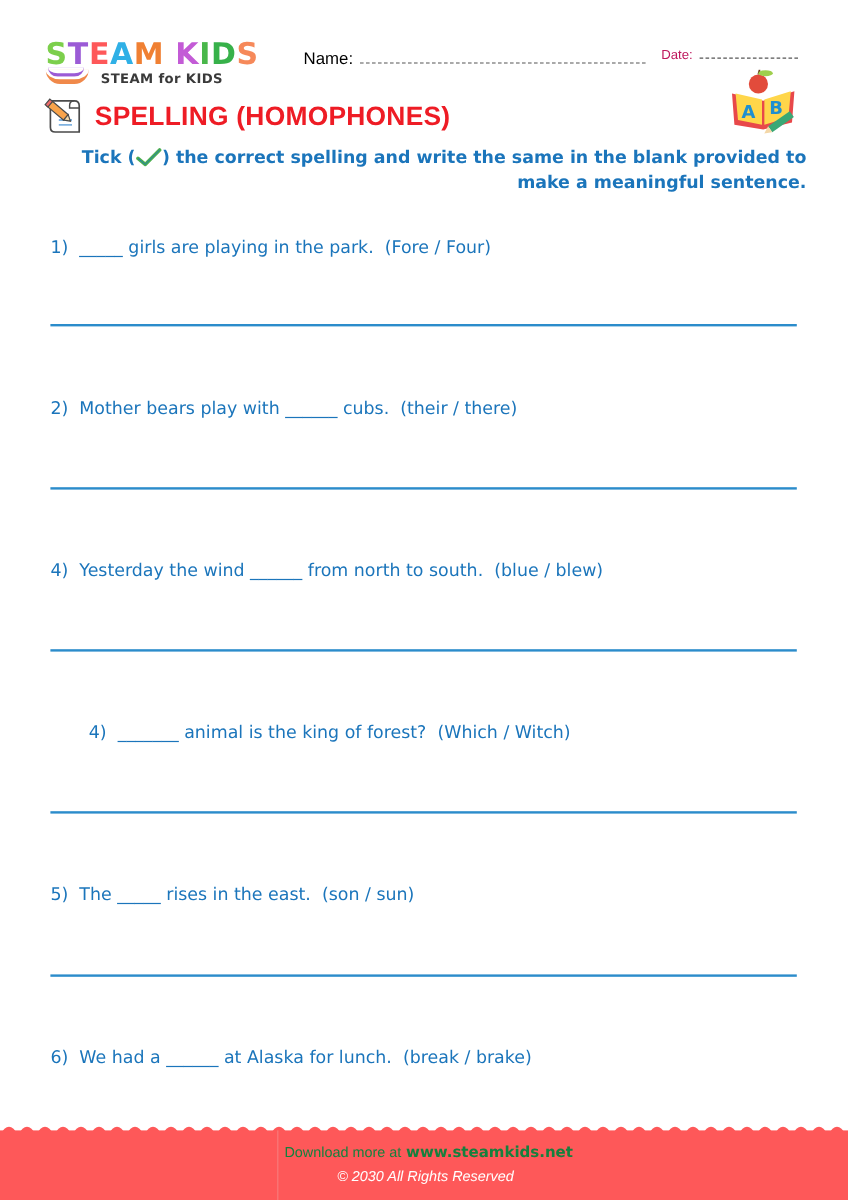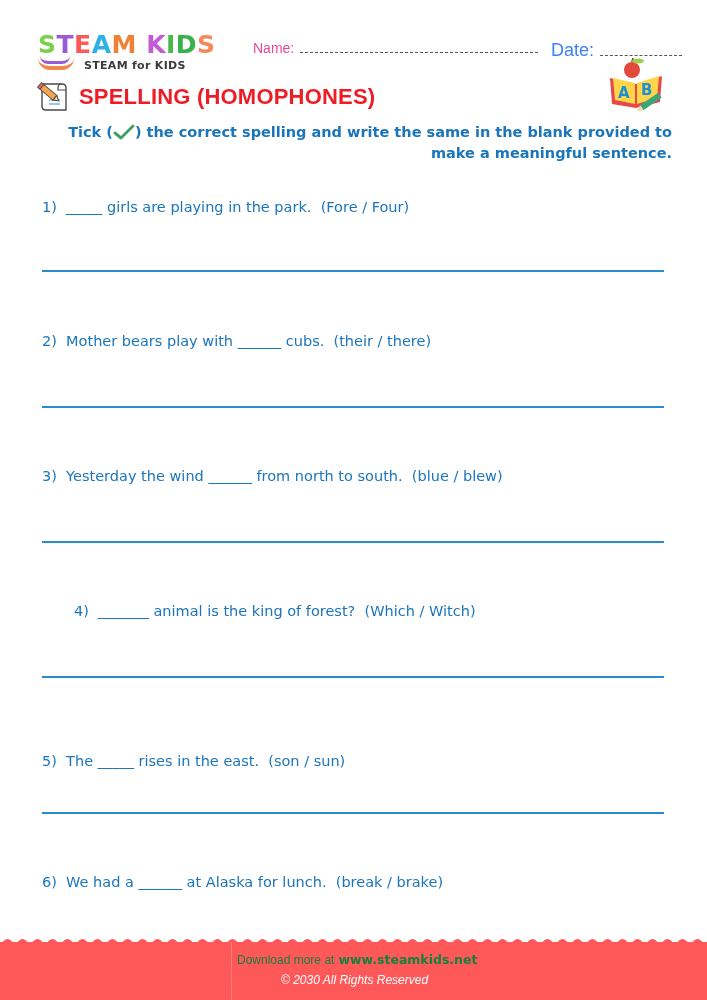--- a/index.html
+++ b/index.html
@@ -6,23 +6,23 @@
   html, body { width: 707px; height: 1000px; background: #ffffff; overflow: hidden; }
   body { position: relative; font-family: "DejaVu Sans", sans-serif; }
 
   .logo { position: absolute; left: 36px; top: 30px; width: 200px; height: 44px; }
   .logo-word { position: absolute; left: 2px; top: 0; font-family: "DejaVu Sans", sans-serif; font-weight: bold; font-size: 25px; letter-spacing: 0.5px; line-height: 30px; }
   .logo-word span { display: inline-block; }
   .logo-smile { position: absolute; left: 2px; top: 28px; width: 36px; height: 12px; border-bottom: 4px solid #f0894a; border-radius: 0 0 30px 30px; }
   .logo-smile2 { position: absolute; left: 4px; top: 26px; width: 30px; height: 8px; border-bottom: 3px solid #9b5bd6; border-radius: 0 0 30px 30px; }
   .logo-tag { position: absolute; left: 48px; top: 29px; font-family: "DejaVu Sans", sans-serif; font-weight: bold; font-size: 11px; color: #3a3a3a; letter-spacing: 0.3px; }
 
-  .name-field { position: absolute; left: 253px; top: 40px; font-family: "Liberation Sans", sans-serif; font-size: 14px; color: #ec4899; display: flex; align-items: baseline; }
+  .name-field { position: absolute; left: 253px; top: 40px; font-family: "Liberation Sans", sans-serif; font-size: 14px; color: #000000; display: flex; align-items: baseline; }
   .dotline { display: inline-block; border-bottom: 1px dashed #555; height: 1px; margin-left: 6px; }
-  .date-field { position: absolute; left: 551px; top: 40px; font-family: "Liberation Sans", sans-serif; font-size: 18px; color: #3b82f6; display: flex; align-items: baseline; }
+  .date-field { position: absolute; left: 551px; top: 40px; font-family: "Liberation Sans", sans-serif; font-size: 11px; color: #be185d; display: flex; align-items: baseline; }
 
   .title-icon { position: absolute; left: 36px; top: 80px; width: 34px; height: 34px; }
   .title { position: absolute; left: 79px; top: 84px; font-family: "Liberation Sans", sans-serif; font-weight: bold; font-size: 22px; color: #ee1c25; letter-spacing: 0.2px; }
 
   .book-icon { position: absolute; left: 606px; top: 58px; width: 60px; height: 54px; }
 
   .instructions { position: absolute; left: 42px; top: 122px; width: 630px; font-family: "DejaVu Sans", sans-serif; font-weight: bold; font-size: 14.5px; line-height: 21px; color: #1b75bb; text-align: right; }
   .tick-icon { display: inline-block; width: 22px; height: 16px; vertical-align: -3px; }
 
   .question { position: absolute; left: 42px; font-family: "DejaVu Sans", sans-serif; font-size: 14.5px; color: #1b75bb; white-space: pre; }
@@ -88,27 +88,27 @@
       <path d="M2 9 L8 14 L20 2" fill="none" stroke="#1b75bb" stroke-width="0.8"></path>
     </svg><span>) the correct spelling and write the same in the blank provided to make a meaningful sentence.</span>
 </div>
 
 <div class="question" style="top:199px;">1)  _____ girls are playing in the park.  (Fore / Four)</div>
 <div class="answer-line" style="top:270px;"></div>
 
 <div class="question" style="top:333px;">2)  Mother bears play with ______ cubs.  (their / there)</div>
 <div class="answer-line" style="top:406px;"></div>
 
-<div class="question" style="top:468px;">3)  Yesterday the wind ______ from north to south.  (blue / blew)</div>
+<div class="question" style="top:468px;">4)  Yesterday the wind ______ from north to south.  (blue / blew)</div>
 <div class="answer-line" style="top:541px;"></div>
 
 <div class="question" style="top:603px;margin-left:32px;">4)  _______ animal is the king of forest?  (Which / Witch)</div>
 <div class="answer-line" style="top:676px;"></div>
 
-<div class="question" style="top:738px;margin-top:15px;">5)  The _____ rises in the east.  (son / sun)</div>
+<div class="question" style="top:738px;">5)  The _____ rises in the east.  (son / sun)</div>
 <div class="answer-line" style="top:812px;"></div>
 
 <div class="question" style="top:874px;">6)  We had a ______ at Alaska for lunch.  (break / brake)</div>
 
 <svg class="scallops" viewBox="0 0 707 10" preserveAspectRatio="none" id="scallops">
     <path d="M0 10 L0 10 Q7.5 -4 15 10 L15 10 Q22.5 -4 30 10 L30 10 Q37.5 -4 45 10 L45 10 Q52.5 -4 60 10 L60 10 Q67.5 -4 75 10 L75 10 Q82.5 -4 90 10 L90 10 Q97.5 -4 105 10 L105 10 Q112.5 -4 120 10 L120 10 Q127.5 -4 135 10 L135 10 Q142.5 -4 150 10 L150 10 Q157.5 -4 165 10 L165 10 Q172.5 -4 180 10 L180 10 Q187.5 -4 195 10 L195 10 Q202.5 -4 210 10 L210 10 Q217.5 -4 225 10 L225 10 Q232.5 -4 240 10 L240 10 Q247.5 -4 255 10 L255 10 Q262.5 -4 270 10 L270 10 Q277.5 -4 285 10 L285 10 Q292.5 -4 300 10 L300 10 Q307.5 -4 315 10 L315 10 Q322.5 -4 330 10 L330 10 Q337.5 -4 345 10 L345 10 Q352.5 -4 360 10 L360 10 Q367.5 -4 375 10 L375 10 Q382.5 -4 390 10 L390 10 Q397.5 -4 405 10 L405 10 Q412.5 -4 420 10 L420 10 Q427.5 -4 435 10 L435 10 Q442.5 -4 450 10 L450 10 Q457.5 -4 465 10 L465 10 Q472.5 -4 480 10 L480 10 Q487.5 -4 495 10 L495 10 Q502.5 -4 510 10 L510 10 Q517.5 -4 525 10 L525 10 Q532.5 -4 540 10 L540 10 Q547.5 -4 555 10 L555 10 Q562.5 -4 570 10 L570 10 Q577.5 -4 585 10 L585 10 Q592.5 -4 600 10 L600 10 Q607.5 -4 615 10 L615 10 Q622.5 -4 630 10 L630 10 Q637.5 -4 645 10 L645 10 Q652.5 -4 660 10 L660 10 Q667.5 -4 675 10 L675 10 Q682.5 -4 690 10 L690 10 Q697.5 -4 705 10 L705 10 Q712.5 -4 720 10 Z" fill="#fe5859"></path>
   </svg>
 <div class="footer"></div>
 <div class="footer-divider"></div>
 <div class="footer-line1">

